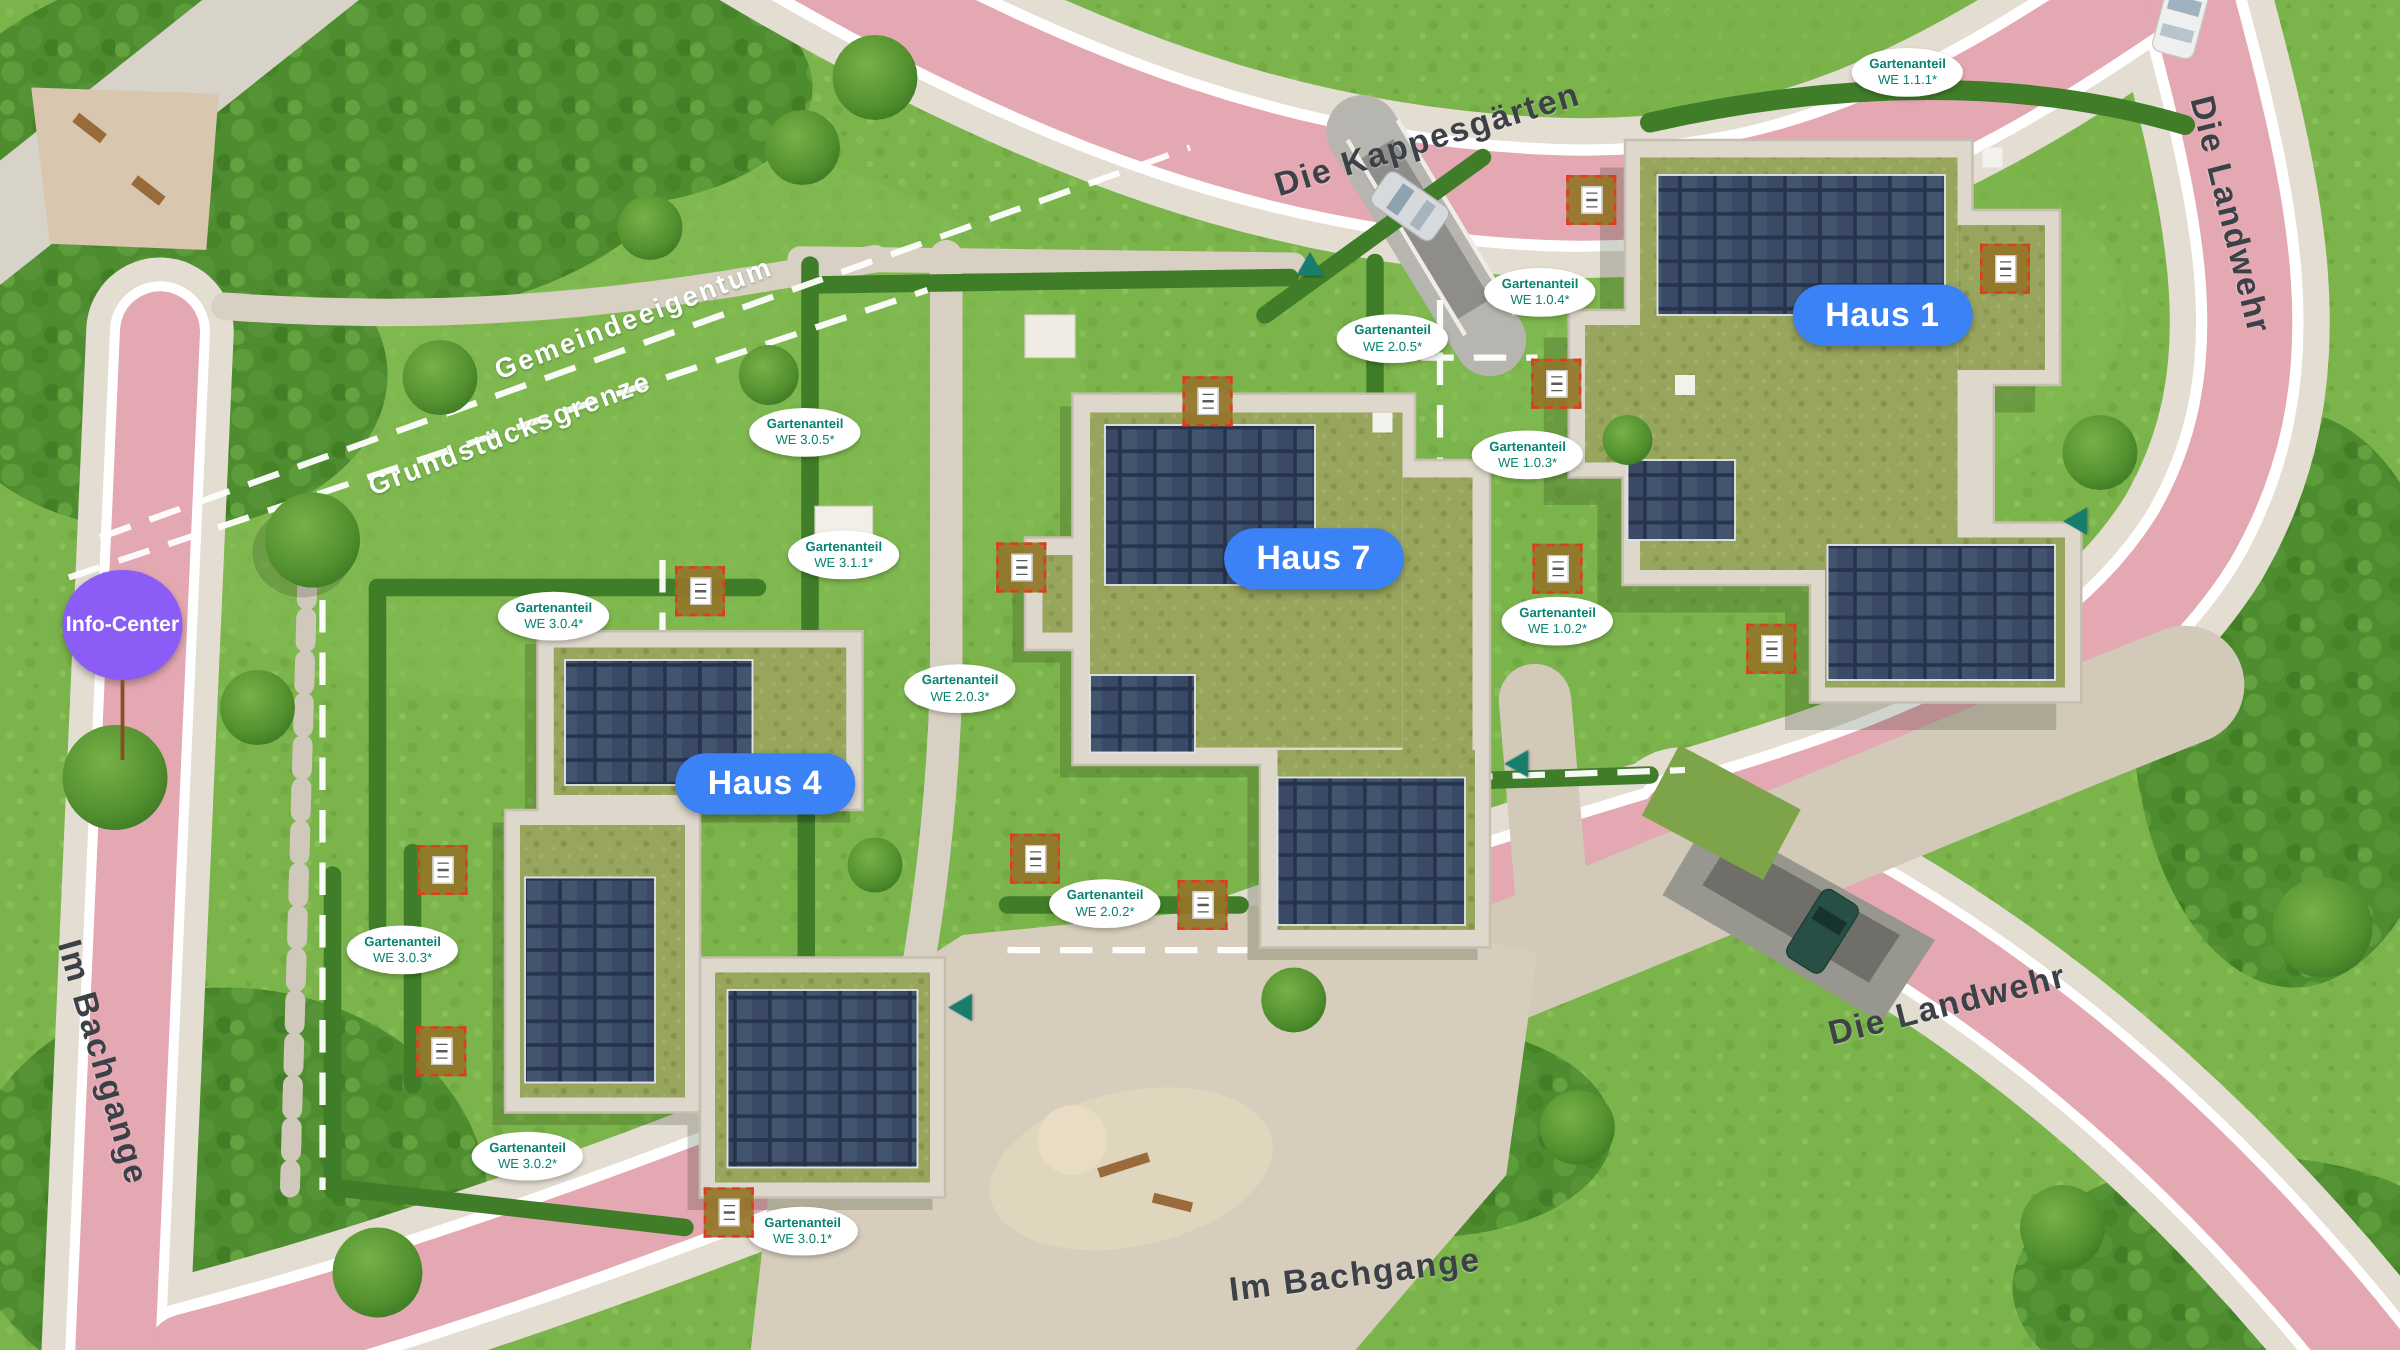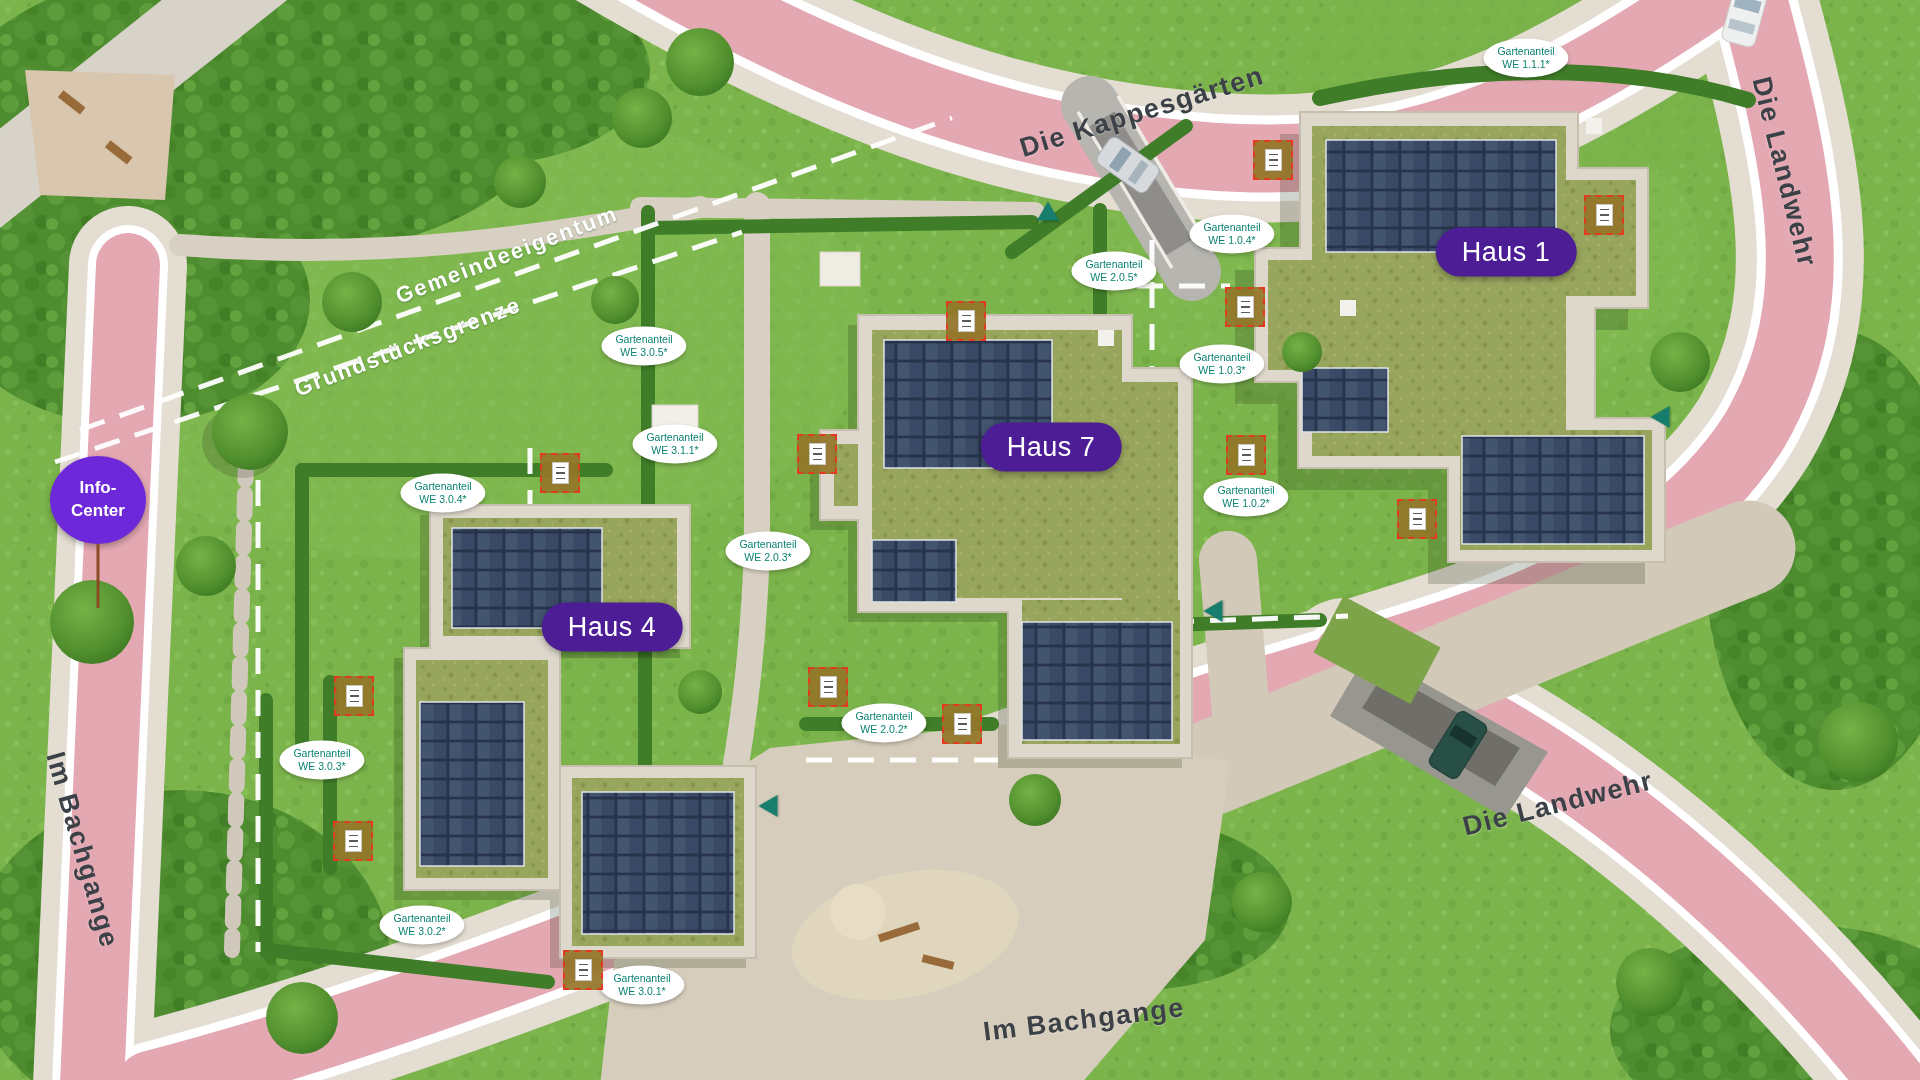--- a/index.html
+++ b/index.html
@@ -4,35 +4,35 @@
 <style>
   html,body{margin:0;padding:0;background:#6fae41;}
   #stage{position:relative;width:1920px;height:1080px;overflow:hidden;
          font-family:"Liberation Sans",sans-serif;}
   #scene{position:absolute;inset:0;}
   #overlay{position:absolute;inset:0;}
 
   .badge{position:absolute;transform:translate(-50%,-50%);background:#ffffff;
          border-radius:50%;padding:7px 14px;text-align:center;white-space:nowrap;
          box-shadow:0 2px 4px rgba(0,0,0,.25);}
-  .badge .b1{font-size:10.5px;font-weight:normal;color:#0b8371;line-height:1.2;}
+  .badge .b1{font-size:10.5px;font-weight:bold;color:#0b8371;line-height:1.2;}
   .badge .b2{font-size:10.5px;font-weight:normal;color:#0b8371;line-height:1.2;}
 
-  .haus-pill{position:absolute;transform:translate(-50%,-50%);background:#4c1d95;
-         color:#ffffff;font-weight:normal;font-size:27px;padding:9px 26px;
+  .haus-pill{position:absolute;transform:translate(-50%,-50%);background:#3b82f6;
+         color:#ffffff;font-weight:bold;font-size:27px;padding:9px 26px;
          border-radius:28px;box-shadow:0 3px 6px rgba(0,0,0,.3);letter-spacing:.5px;
          cursor:pointer;}
 
   .street{position:absolute;color:#3c4147;font-weight:600;font-size:27px;
          letter-spacing:1.5px;white-space:nowrap;text-shadow:0 1px 1px rgba(255,255,255,.35);}
   .bound{position:absolute;color:#ffffff;font-weight:600;font-size:22px;
          letter-spacing:2px;white-space:nowrap;text-shadow:0 1px 2px rgba(0,60,20,.35);}
 
   .info{position:absolute;transform:translate(-50%,-50%);width:96px;height:88px;
-        background:#6d28d9;border-radius:50%;display:flex;flex-direction:column;
+        background:#8b5cf6;border-radius:50%;display:flex;flex-direction:row;
         align-items:center;justify-content:center;color:#fff;font-weight:bold;
         font-size:17px;line-height:1.35;box-shadow:0 3px 6px rgba(0,0,0,.3);cursor:pointer;}
   .info:after{content:"";position:absolute;top:100%;left:50%;width:3px;height:64px;
         background:#8a4c22;transform:translateX(-50%);}
 
   .marker{position:absolute;transform:translate(-50%,-50%);width:36px;height:36px;
         border:2.5px dashed #e23a20;background:rgba(148,117,40,.92);
         display:flex;align-items:center;justify-content:center;}
   .marker .ladder{width:15px;height:20px;background:#ffffff;border:1.5px solid #c8c8c8;
         display:flex;flex-direction:column;justify-content:space-evenly;align-items:center;}

